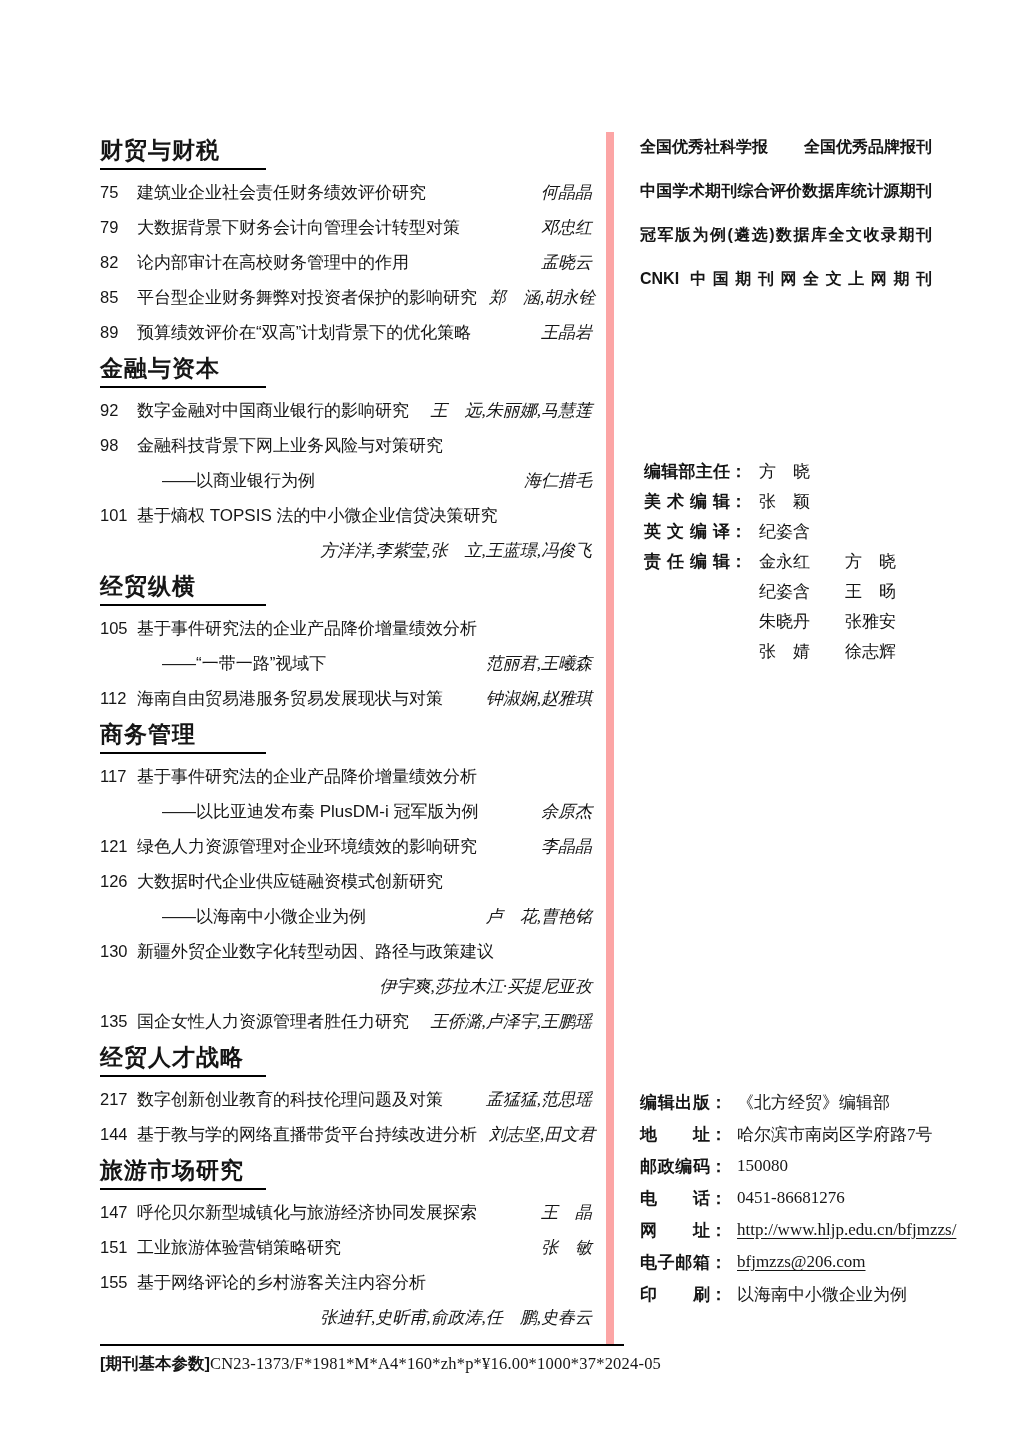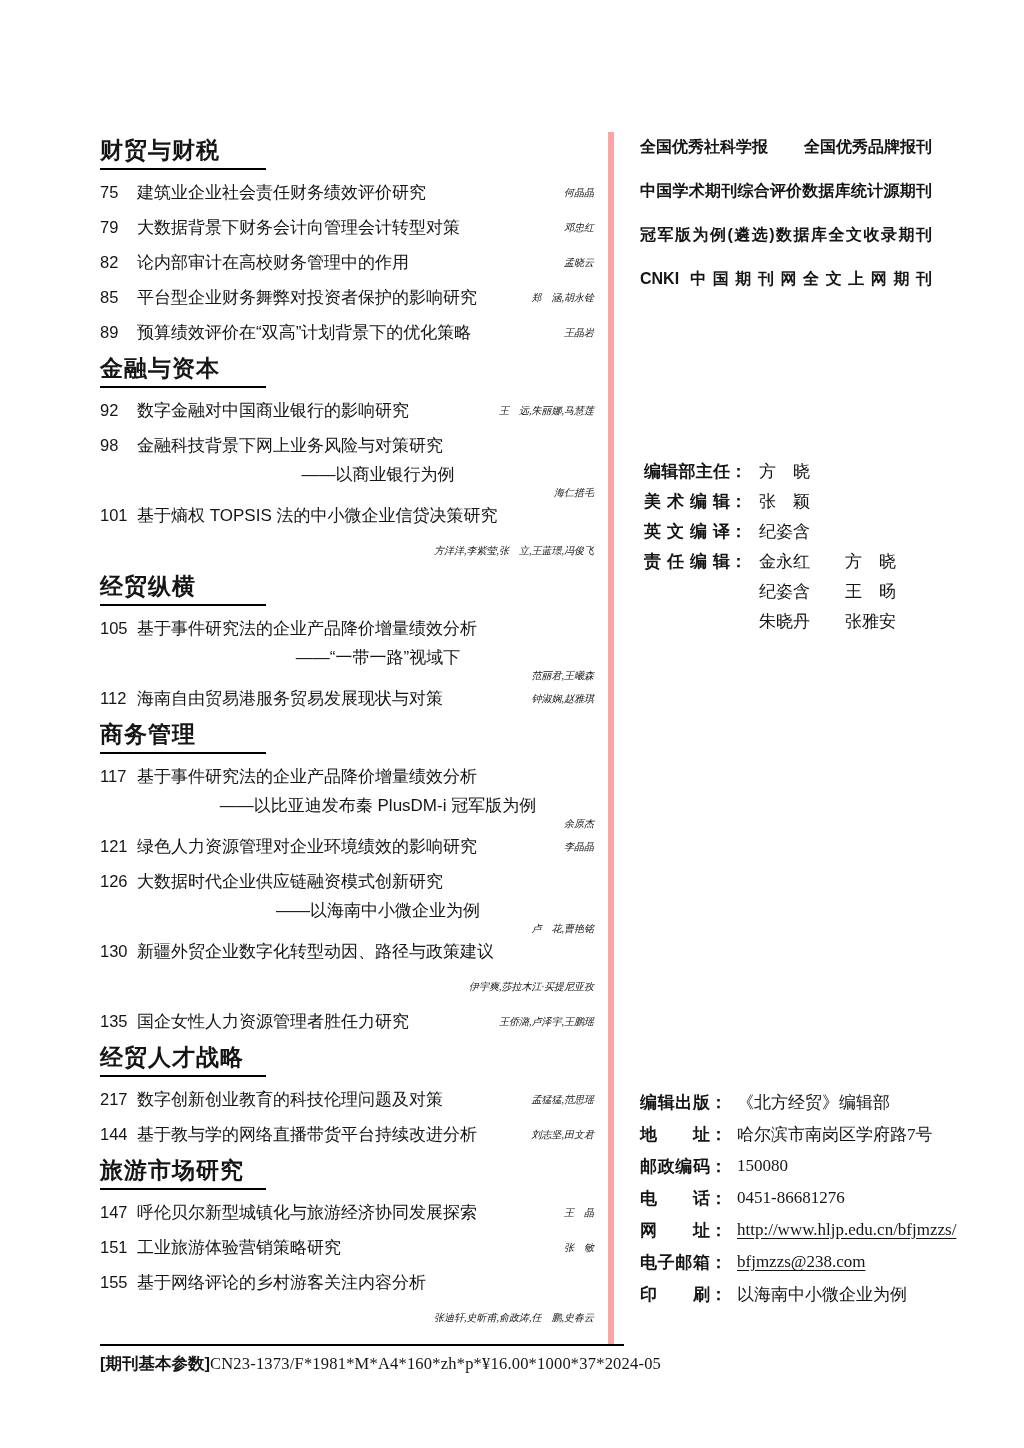--- a/index.html
+++ b/index.html
@@ -8,42 +8,42 @@
     width:1024px;height:1448px;
     background:#ffffff;
     color:#151515;
     font-family:"Liberation Sans",sans-serif;
     overflow:hidden;
   }
   
   .left-col{
     position:absolute;left:100px;top:132px;
     width:514px;height:1212px;
-    border-right:6px solid #fca5a5;
+    border-right:8px solid #fca5a5;
     padding-right:14px;
     box-sizing:border-box;
   }
   .sec{margin:0;}
   .sec-title{
     font-size:23px;font-weight:bold;letter-spacing:1px;
     line-height:27px;padding-top:5px;
   }
   .sec-rule{width:166px;border-bottom:2px solid #000;margin:4px 0 5px 0;}
   .row{
     display:flex;align-items:center;height:35px;
     font-size:17px;white-space:nowrap;
   }
   .pg{flex:none;width:37px;font-size:16.5px;}
   .ttl{flex:none;text-align:right;}
   .au{
     margin-left:auto;padding-left:12px;
     font-family:"Liberation Serif",serif;font-style:italic;
-    font-size:10px;
-  }
-  .subrow{padding-left:62px;flex-direction:column;}
+    font-size:17px;
+  }
+  .subrow{padding-left:62px;}
   .auline{justify-content:flex-end;}
   
   .hline{position:absolute;left:100px;top:1344px;width:524px;border-top:2px solid #000;}
   .footer{position:absolute;left:100px;top:1353px;font-size:16.5px;white-space:nowrap;}
   .footer .fl{font-weight:bold;}
   .footer .fp{font-family:"Liberation Serif",serif;letter-spacing:0.2px;}
   
   .acc{position:absolute;left:640px;top:136px;width:292px;}
   .acc-line{
     height:44px;line-height:22px;
@@ -261,20 +261,26 @@
         <span class="s-colon" style="visibility: hidden;">：</span>
         <span class="v1">纪姿含</span>
         <span class="v2">王　旸</span>
       </div>
       <div class="staff-row">
         <span class="s-label"></span>
         <span class="s-colon" style="visibility: hidden;">：</span>
         <span class="v1">朱晓丹</span>
         <span class="v2">张雅安</span>
       </div>
+      <div class="staff-row">
+        <span class="s-label"></span>
+        <span class="s-colon" style="visibility: hidden;">：</span>
+        <span class="v1">张　婧</span>
+        <span class="v2">徐志辉</span>
+      </div>
     </div>
 
   <div class="pub">
       <div class="pub-row">
         <span class="p-label">编辑出版</span>
         <span class="p-colon">：</span>
         <span class="p-val">《北方经贸》编辑部</span>
       </div>
       <div class="pub-row">
         <span class="p-label">地址</span>
@@ -292,21 +298,21 @@
         <span class="p-val">0451-86681276</span>
       </div>
       <div class="pub-row">
         <span class="p-label">网址</span>
         <span class="p-colon">：</span>
         <span class="p-val u">http://www.hljp.edu.cn/bfjmzzs/</span>
       </div>
       <div class="pub-row">
         <span class="p-label">电子邮箱</span>
         <span class="p-colon">：</span>
-        <span class="p-val u">bfjmzzs@238.com</span>
+        <span class="p-val u">bfjmzzs@206.com</span>
       </div>
       <div class="pub-row">
         <span class="p-label">印刷</span>
         <span class="p-colon">：</span>
         <span class="p-val">以海南中小微企业为例</span>
       </div>
     </div>
 
   <div class="hline"></div>
 

